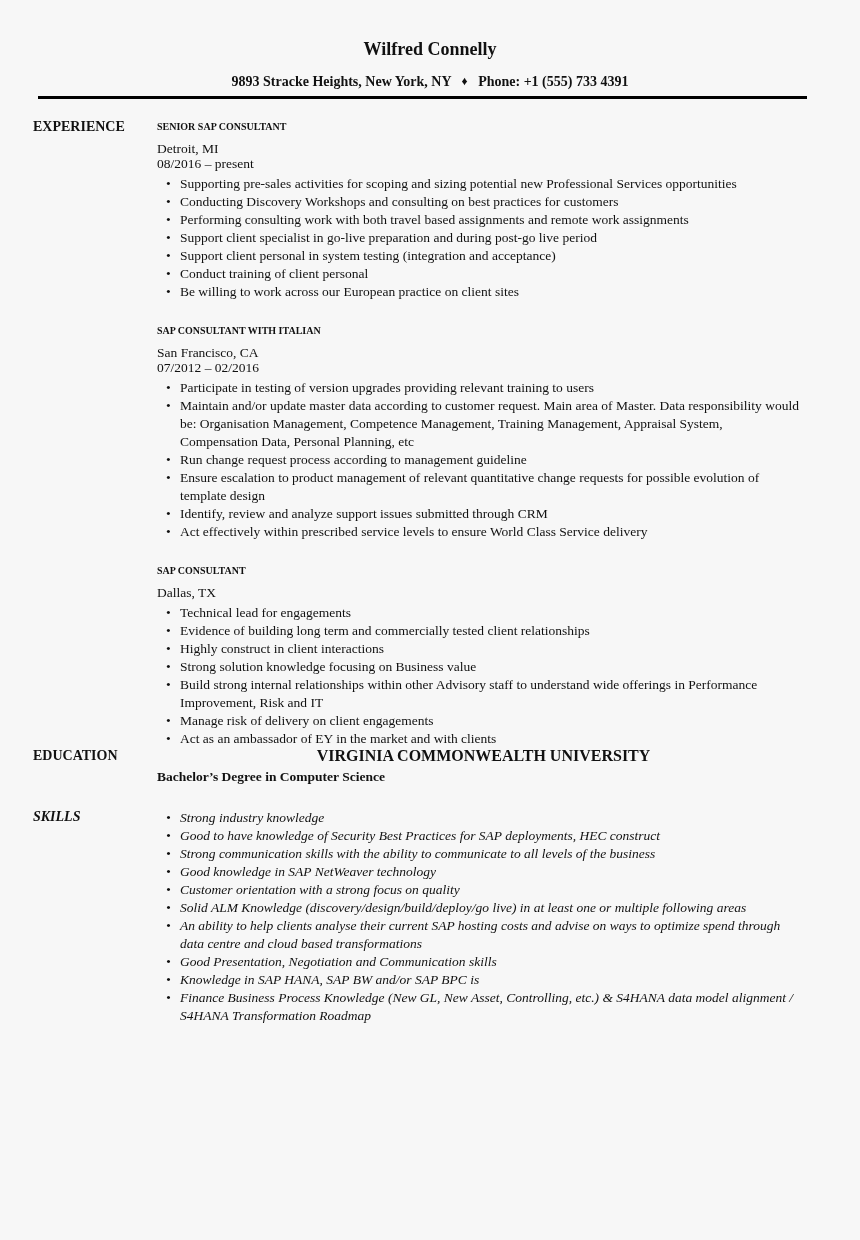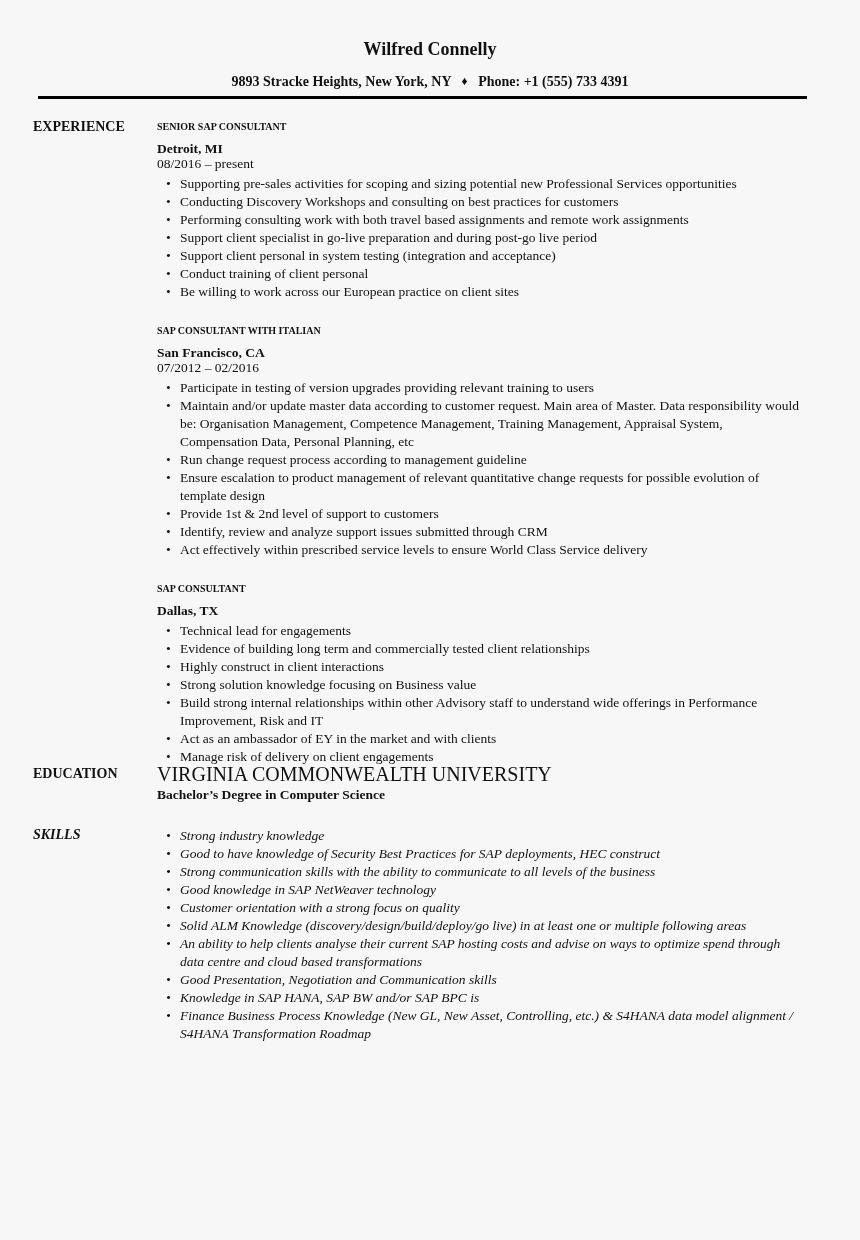--- a/index.html
+++ b/index.html
@@ -73,21 +73,21 @@
   
   .job { margin-bottom: 22px; }
   .job:last-child { margin-bottom: 0; }
   .job-title {
     font-size: 10px;
     line-height: 16px;
     font-weight: bold;
     margin: 0 0 6px 0;
   }
   .job-location {
-    font-weight: bold;
+    font-weight: normal;
     line-height: 15px;
   }
   .job-dates {
     line-height: 15px;
   }
   
   ul.bullets {
     list-style: none;
     margin: 4px 8px 0 0;
     padding: 0;
@@ -98,23 +98,24 @@
     line-height: 18px;
   }
   ul.bullets li::before {
     content: "\2022";
     position: absolute;
     left: 9px;
     top: 0;
   }
   
   .school {
-    font-size: 20px;
-    line-height: 16px;
-    font-weight: normal;
+    font-size: 16px;
+    line-height: 16px;
+    font-weight: bold;
+    text-align: center;
   }
   .degree {
     font-weight: bold;
     line-height: 16px;
     margin-top: 5px;
   }
   
   .section-skills ul.bullets { margin-top: 0; }
 </style>
 </head>
@@ -154,37 +155,36 @@
 
   <article class="job">
     <h2 class="job-title">SAP CONSULTANT WITH ITALIAN</h2>
     <div class="job-location">San Francisco, CA</div>
     <div class="job-dates">07/2012 – 02/2016</div>
     <ul class="bullets">
               <li>Participate in testing of version upgrades providing relevant training to users</li>
               <li>Maintain and/or update master data according to customer request. Main area of Master. Data responsibility would be: Organisation Management, Competence Management, Training Management, Appraisal System, Compensation Data, Personal Planning, etc</li>
               <li>Run change request process according to management guideline</li>
               <li>Ensure escalation to product management of relevant quantitative change requests for possible evolution of template design</li>
-              <li>Provide 1st &amp; 2nd level of support to customers</li>
               <li>Identify, review and analyze support issues submitted through CRM</li>
               <li>Act effectively within prescribed service levels to ensure World Class Service delivery</li>
             </ul>
   </article>
 
   <article class="job">
     <h2 class="job-title">SAP CONSULTANT</h2>
     <div class="job-location">Dallas, TX</div>
     <ul class="bullets">
               <li>Technical lead for engagements</li>
               <li>Evidence of building long term and commercially tested client relationships</li>
               <li>Highly construct in client interactions</li>
               <li>Strong solution knowledge focusing on Business value</li>
               <li>Build strong internal relationships within other Advisory staff to understand wide offerings in Performance Improvement, Risk and IT</li>
+              <li>Manage risk of delivery on client engagements</li>
               <li>Act as an ambassador of EY in the market and with clients</li>
-              <li>Manage risk of delivery on client engagements</li>
             </ul>
   </article>
 </div>
     </section>
 
     <section class="section section-education">
       <div class="section-label">EDUCATION</div>
       <div class="section-content">
         <div class="school">VIRGINIA COMMONWEALTH UNIVERSITY</div>
         <div class="degree">Bachelor’s Degree in Computer Science</div>

